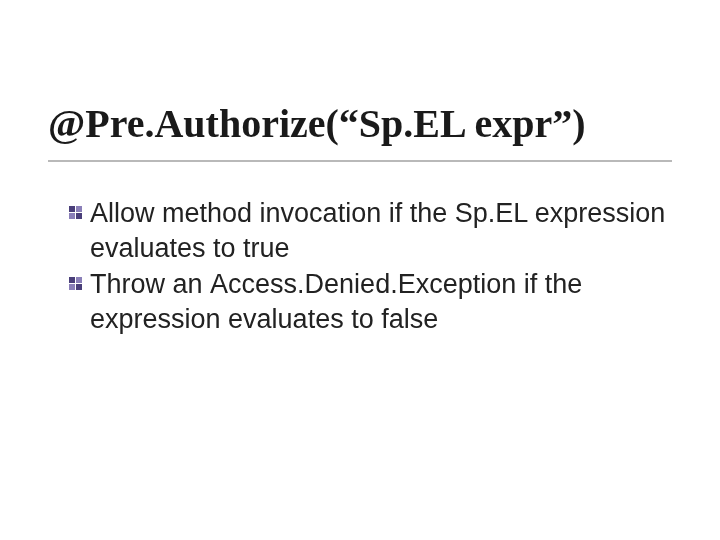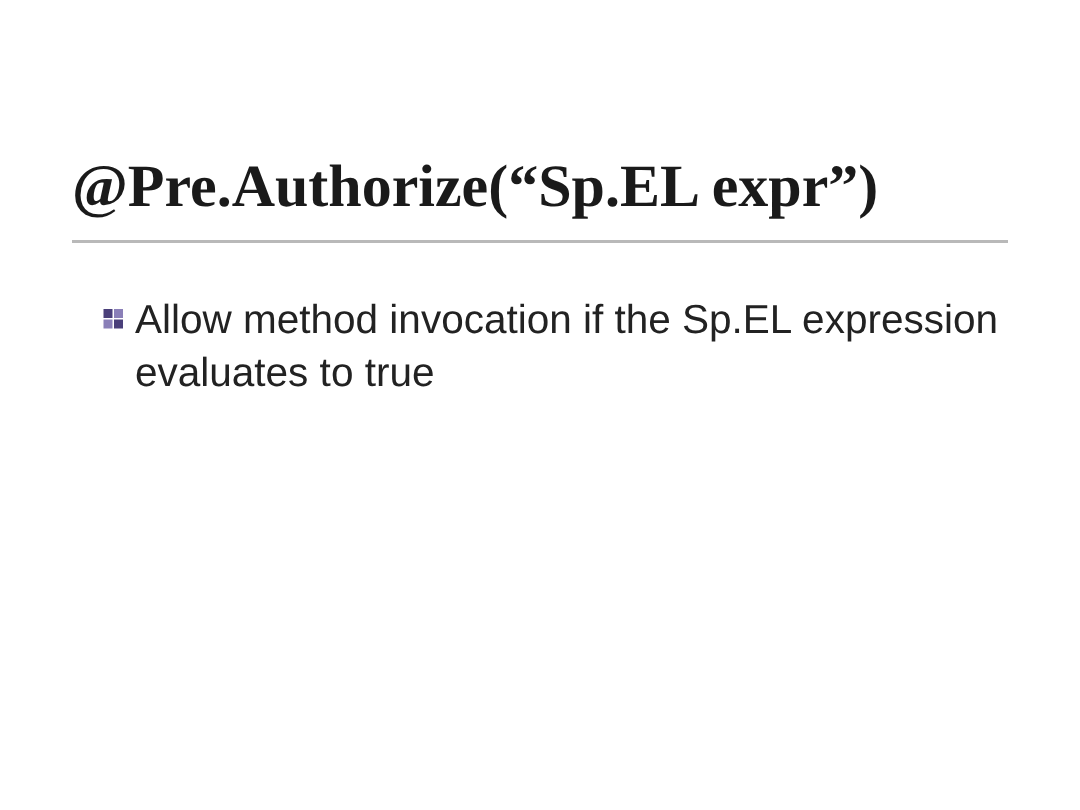--- a/index.html
+++ b/index.html
@@ -69,15 +69,28 @@
           <rect x="8" y="1" width="6" height="6" fill="#8a7fb8"></rect>
           <rect x="1" y="8" width="6" height="6" fill="#8a7fb8"></rect>
           <rect x="8" y="8" width="6" height="6" fill="#4a3f7a"></rect>
         </svg>
       </span>
       <span class="bullet-text">
         <span>Allow method invocation if the Sp.EL expression evaluates to </span><span class="mono">true</span><span></span>
       </span>
     </div>
 
+    <div class="bullet-item">
+      <span class="bullet-icon">
+        <svg width="16" height="16" viewBox="0 0 16 16">
+          <rect x="1" y="1" width="6" height="6" fill="#4a3f7a"></rect>
+          <rect x="8" y="1" width="6" height="6" fill="#8a7fb8"></rect>
+          <rect x="1" y="8" width="6" height="6" fill="#8a7fb8"></rect>
+          <rect x="8" y="8" width="6" height="6" fill="#4a3f7a"></rect>
+        </svg>
+      </span>
+      <span class="bullet-text">
+        <span>Throw an </span><span class="mono">Access.Denied.Exception</span><span> if the expression evaluates to </span><span class="mono">false</span>
+      </span>
+    </div>
 
   </div>
 </div>
 
 </body></html>

